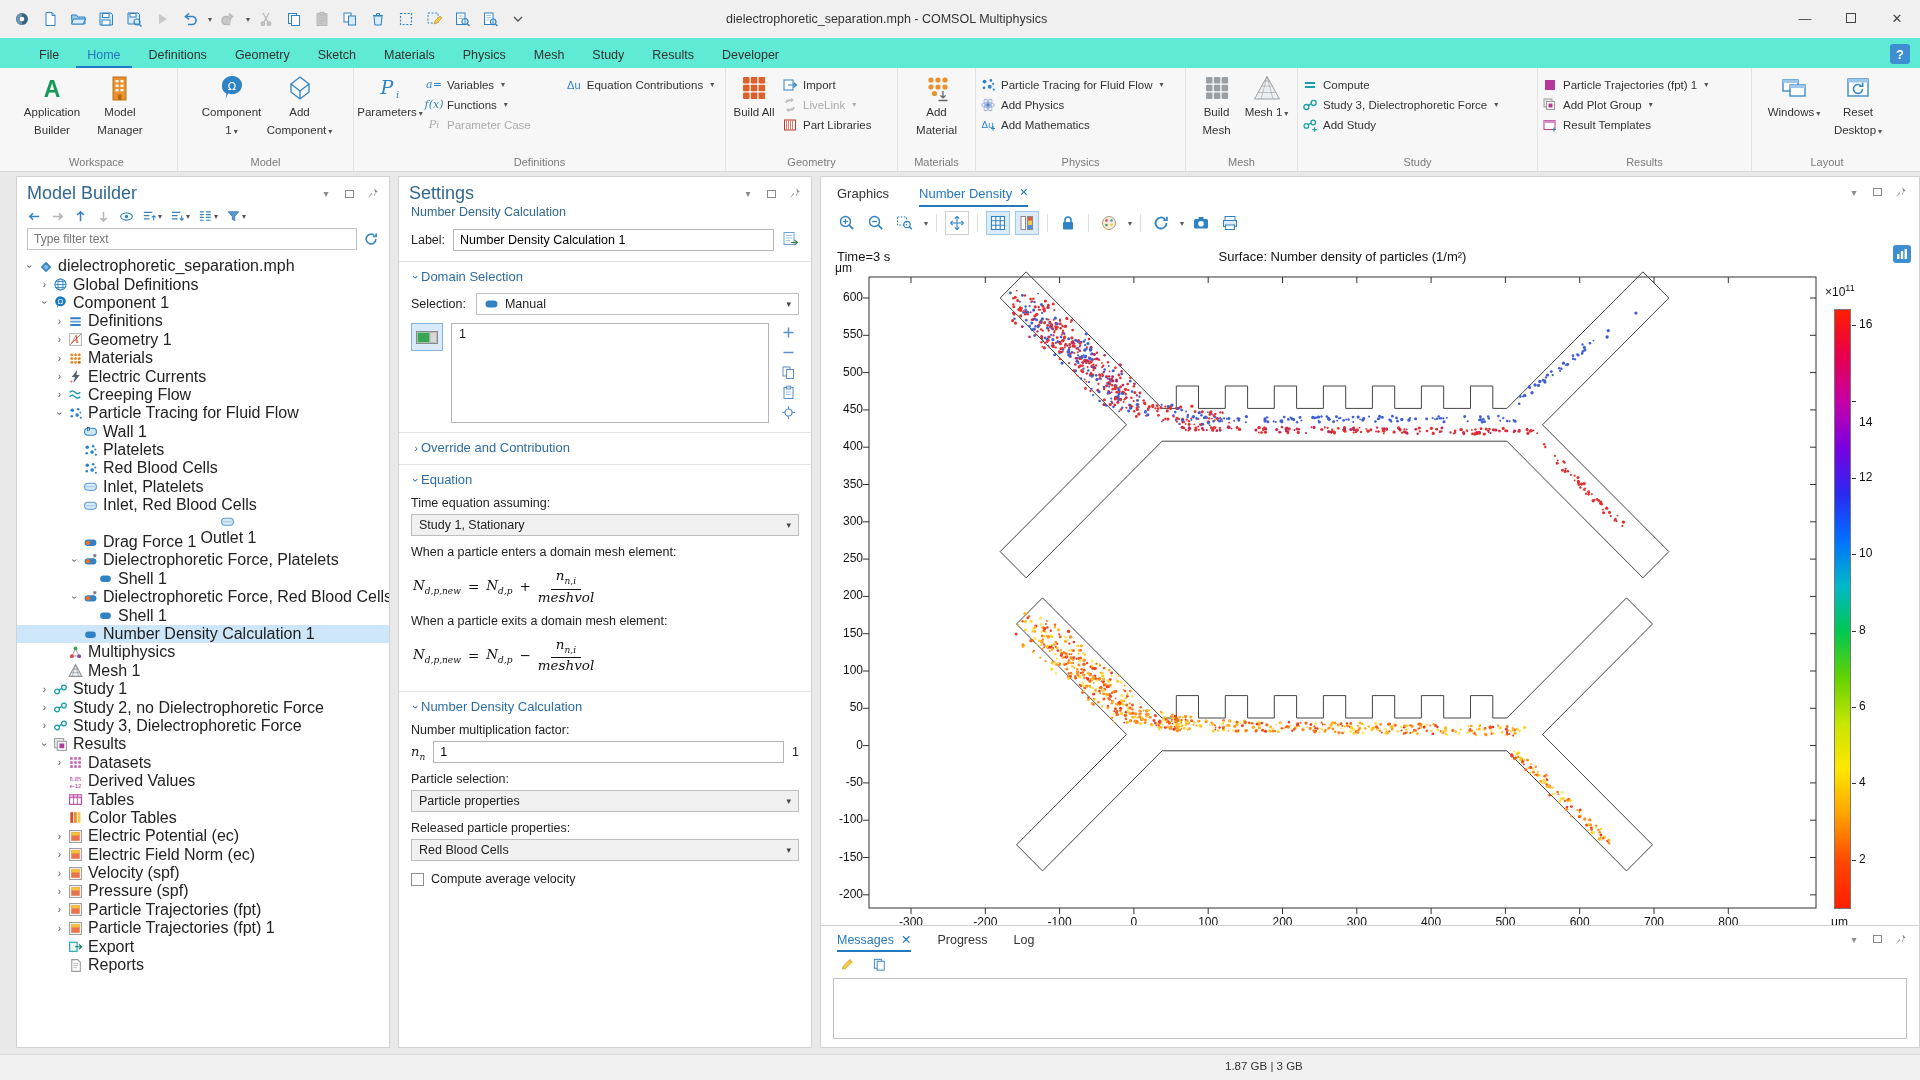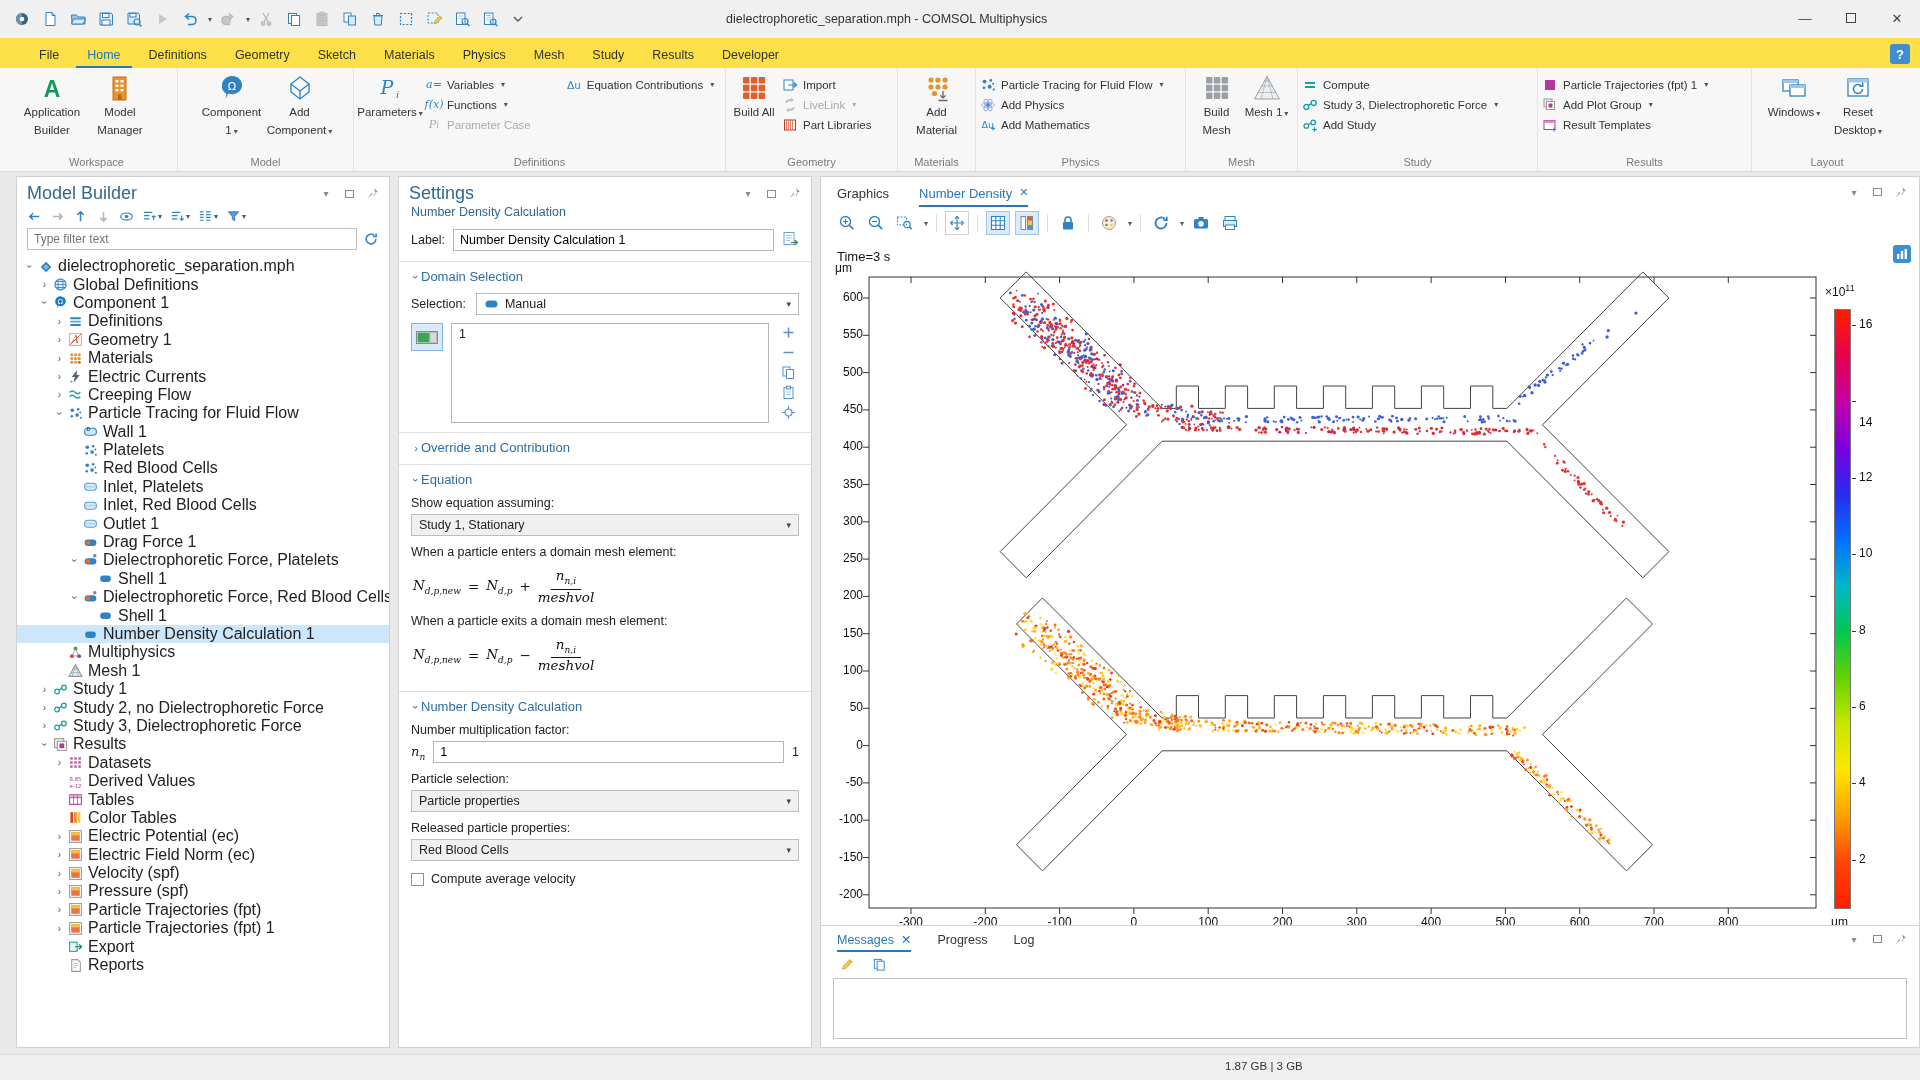--- a/index.html
+++ b/index.html
@@ -9,21 +9,21 @@
 
 .titlebar{height:38px;background:#f0f0f0;display:flex;align-items:center;padding-left:10px;position:relative;flex:none}
 .qat{display:flex;align-items:center;gap:4px}
 .qi{width:24px;height:24px;display:flex;align-items:center;justify-content:center}
 .qi svg{display:block}
 .win-title{position:absolute;left:726px;top:12px;font-size:12.5px;color:#333;white-space:nowrap}
 .win-btns{position:absolute;right:0;top:0;display:flex;height:36px}
 .win-btn{width:46px;height:36px;display:flex;align-items:center;justify-content:center;color:#444;font-size:13px}
 .winbox{width:10px;height:10px;border:1.2px solid #444;display:inline-block}
 
-.menubar{height:30px;background:#fde047;display:flex;align-items:flex-end;padding-left:28px;gap:6px;position:relative;flex:none}
+.menubar{height:30px;background:#5eead4;display:flex;align-items:flex-end;padding-left:28px;gap:6px;position:relative;flex:none}
 .mtab{padding:4px 11px 6px;font-size:12.5px;color:#333;white-space:nowrap}
 .mtab.active{color:#2478be;border-bottom:2px solid #2478be;padding-bottom:4px}
 .help-btn{position:absolute;right:10px;bottom:4px;width:20px;height:20px;background:#3d8fd1;color:#fff;border-radius:3px;display:flex;align-items:center;justify-content:center;font-weight:bold;font-size:13px}
 
 .ribbon{height:104px;background:#f7f7f7;border-bottom:1px solid #d9d9d9;display:flex;padding-left:16px;flex:none}
 .rgroup{display:flex;flex-direction:column;border-right:1px solid #e3e3e3;padding:3px 4px 0;flex:none}
 .rg-content{flex:1;display:flex;gap:4px;align-items:flex-start}
 .rg-caption{text-align:center;font-size:11px;color:#7a7a7a;padding:1px 0 3px;white-space:nowrap}
 .bigbtn{width:64px;display:flex;flex-direction:column;align-items:center;padding-top:2px;text-align:center}
 .bigbtn .ricon{height:30px;display:flex;align-items:center;justify-content:center}
@@ -849,21 +849,21 @@
             <span class="tlabel">Inlet, Platelets</span>
           </div>
           <div class="trow" style="padding-left: 51px; text-align: right;">
             <span class="tarrow"></span>
             <span class="ticon"><svg width="15" height="15" viewBox="0 0 14 14">
                 <rect x="1.5" y="4" width="11" height="6.5" rx="3" fill="#d6eaf8" stroke="#5b9bd5"></rect>
                 <path d="M2.5 7.2h9" stroke="#9cc3e5" stroke-width=".8"></path>
               </svg></span>
             <span class="tlabel">Inlet, Red Blood Cells</span>
           </div>
-          <div class="trow" style="padding-left: 51px;">
+          <div class="trow" style="padding-left: 51px; flex-direction: column;">
             <span class="tarrow"></span>
             <span class="ticon"><svg width="15" height="15" viewBox="0 0 14 14">
                 <rect x="1.5" y="4" width="11" height="6.5" rx="3" fill="#d6eaf8" stroke="#5b9bd5"></rect>
                 <path d="M2.5 7.2h9" stroke="#9cc3e5" stroke-width=".8"></path>
               </svg></span>
             <span class="tlabel">Outlet 1</span>
           </div>
           <div class="trow" style="padding-left: 51px;">
             <span class="tarrow"></span>
             <span class="ticon"><svg width="15" height="15" viewBox="0 0 14 14">
@@ -1180,21 +1180,21 @@
             <span class="chev">›</span>
             <span>Override and Contribution</span>
           </div>
       </div>
 
       <div class="sec">
         <div class="sechead">
             <span class="chev open">›</span>
             <span>Equation</span>
           </div>
-        <div class="fcap">Show equation assuming:</div>
+        <div class="fcap">Time equation assuming:</div>
         <div class="dd">
             <span>Study 1, Stationary</span>
             <span class="ddcaret">▾</span>
           </div>
         <div class="fcap">When a particle enters a domain mesh element:</div>
         <div class="eqline">
           <span class="eqsym"><span>N</span><sub>d,p,new</sub></span>
           <span>=</span>
           <span class="eqsym"><span>N</span><sub>d,p</sub></span>
           <span>+</span>
@@ -1351,20 +1351,21 @@
           <span class="gi">
             <svg width="18" height="18" viewBox="0 0 18 18">
               <rect x="4" y="2.5" width="10" height="4" fill="#fff" stroke="#2f83c5"></rect>
               <rect x="2.5" y="6.5" width="13" height="6" fill="#dcebf7" stroke="#2f83c5"></rect>
               <rect x="4.5" y="11" width="9" height="4.5" fill="#fff" stroke="#2f83c5"></rect>
             </svg>
           </span>
         </div>
       <div id="plot">
         <div id="time-label">Time=3 s</div>
+        <div id="plot-title">Surface: Number density of particles (1/m²)</div>
         <div id="plot-prop-icon">
             <svg width="12" height="12" viewBox="0 0 12 12">
               <rect x="1" y="6" width="2.4" height="5" fill="#fff"></rect>
               <rect x="4.8" y="3" width="2.4" height="8" fill="#fff"></rect>
               <rect x="8.6" y="1" width="2.4" height="10" fill="#fff"></rect>
             </svg>
           </div>
         <svg id="plot-svg" width="1100" height="696" viewBox="0 0 1100 696" style="position:absolute;left:0;top:0">
             <rect x="48" y="38" width="947" height="631" fill="none" stroke="#333" stroke-width="1"></rect>
             <path d="M90 669v6M90 38v6" stroke="#333"></path>

